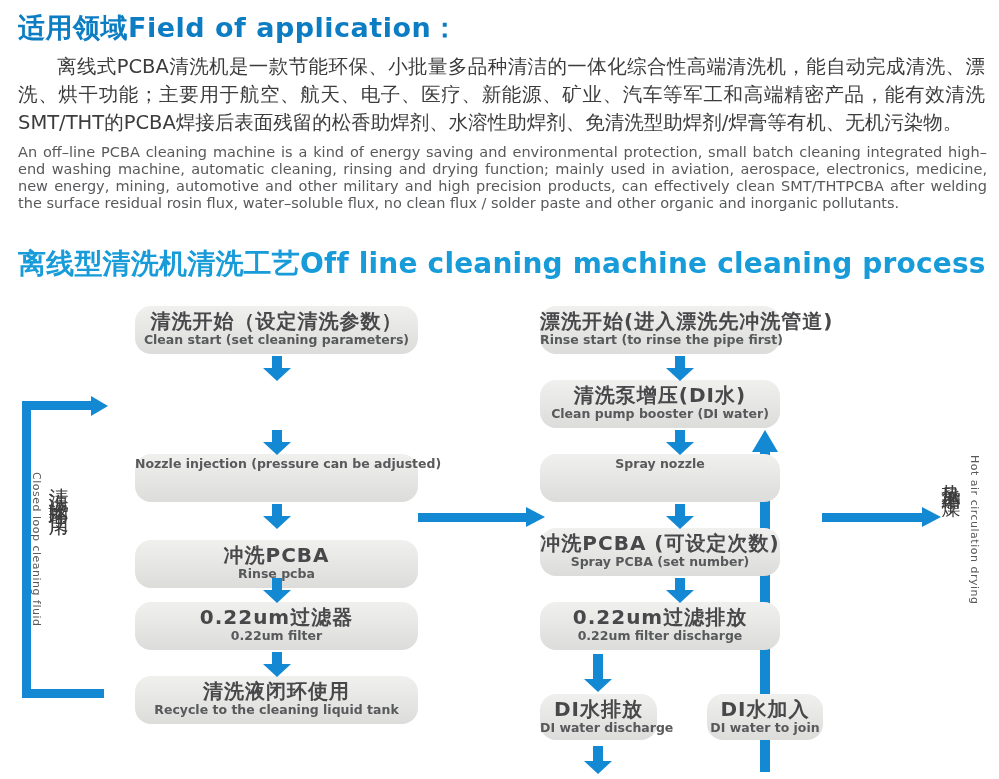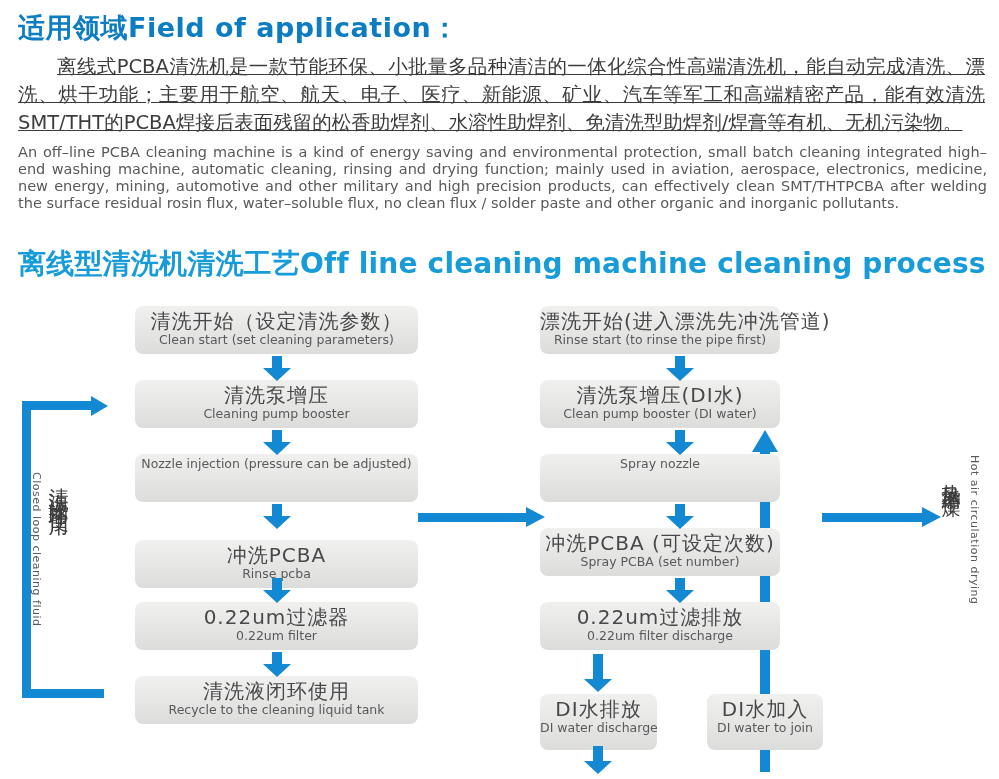--- a/index.html
+++ b/index.html
@@ -9,34 +9,34 @@
     --box-text:#48484a;
     --box-sub:#58595b;
     --body-zh:#3c3c3c;
     --body-en:#58595b;
   }
   *{margin:0;padding:0;box-sizing:border-box;}
   body{background:#fff;font-family:"DejaVu Sans","Liberation Sans",sans-serif;}
   .page{position:relative;width:999px;height:779px;background:#ffffff;overflow:hidden;margin:0 auto;}
 
   .h1{position:absolute;left:18px;top:10px;font-size:27px;font-weight:bold;color:var(--heading1);letter-spacing:0.5px;}
-  .para-zh{position:absolute;left:18px;top:53px;width:967px;font-size:19.5px;line-height:28px;color:var(--body-zh);text-align:justify;text-indent:2em;text-decoration:underline;}
+  .para-zh{position:absolute;left:18px;top:53px;width:967px;font-size:19.5px;line-height:28px;color:var(--body-zh);text-align:justify;text-indent:2em;}
   .para-en{position:absolute;left:18px;top:144px;width:969px;font-size:14.5px;line-height:17px;color:var(--body-en);text-align:justify;}
   .h2{position:absolute;left:18px;top:245px;font-size:28px;font-weight:bold;color:var(--heading2);letter-spacing:0.2px;}
 
   .flow{position:absolute;left:0;top:300px;width:999px;height:479px;}
 
-  .box{position:absolute;height:48px;border-radius:8px;z-index:1;
+  .box{position:absolute;height:48px;border-radius:16px;z-index:1;
        background:linear-gradient(#f0f0ef,#dcdcdb);
-       text-align:center;padding-top:3px;}
+       text-align:center;padding-top:3px;font-weight:bold;}
   .box .zh{font-size:20px;line-height:24px;color:var(--box-text);letter-spacing:1px;white-space:nowrap;}
   .box .en{font-size:12.5px;line-height:14px;color:var(--box-sub);white-space:nowrap;}
   .box.lcol{left:135px;width:283px;}
   .box.rcol{left:540px;width:240px;}
-  .box.small{height:56px;}
+  .box.small{height:46px;}
 
   .arrow-down{position:absolute;width:28px;z-index:2;}
   .arrow-down .shaft{margin:0 auto;width:10px;height:12px;background:var(--arrow);}
   .arrow-down .head{width:0;height:0;border-left:14px solid transparent;border-right:14px solid transparent;border-top:13px solid var(--arrow);}
   .arrow-down.tall .shaft{height:25px;}
   .arrow-down.tall2 .shaft{height:15px;}
 
   .vline{position:absolute;width:10px;background:var(--arrow);z-index:0;}
   .up-head{position:absolute;width:0;height:0;z-index:0;
            border-left:13px solid transparent;border-right:13px solid transparent;
@@ -80,24 +80,20 @@
 
     <div class="hshaft" style="left:418px;top:213px;width:108px"></div>
     <div class="hhead" style="left:526px;top:207px"></div>
 
     <div class="hshaft" style="left:822px;top:213px;width:100px"></div>
     <div class="hhead" style="left:922px;top:207px"></div>
 
     <div class="box lcol" style="top:6px">
       <div class="zh">清洗开始（设定清洗参数）</div>
       <div class="en">Clean start (set cleaning parameters)</div>
-    </div>
-    <div class="box lcol" style="top:80px">
-      <div class="zh">清洗泵增压</div>
-      <div class="en">Cleaning pump booster</div>
     </div>
     <div class="box lcol" style="top:154px">
       <div class="en">Nozzle injection (pressure can be adjusted)</div>
     </div>
     <div class="box lcol" style="top:240px">
       <div class="zh">冲洗PCBA</div>
       <div class="en">Rinse pcba</div>
     </div>
     <div class="box lcol" style="top:302px">
       <div class="zh">0.22um过滤器</div>

